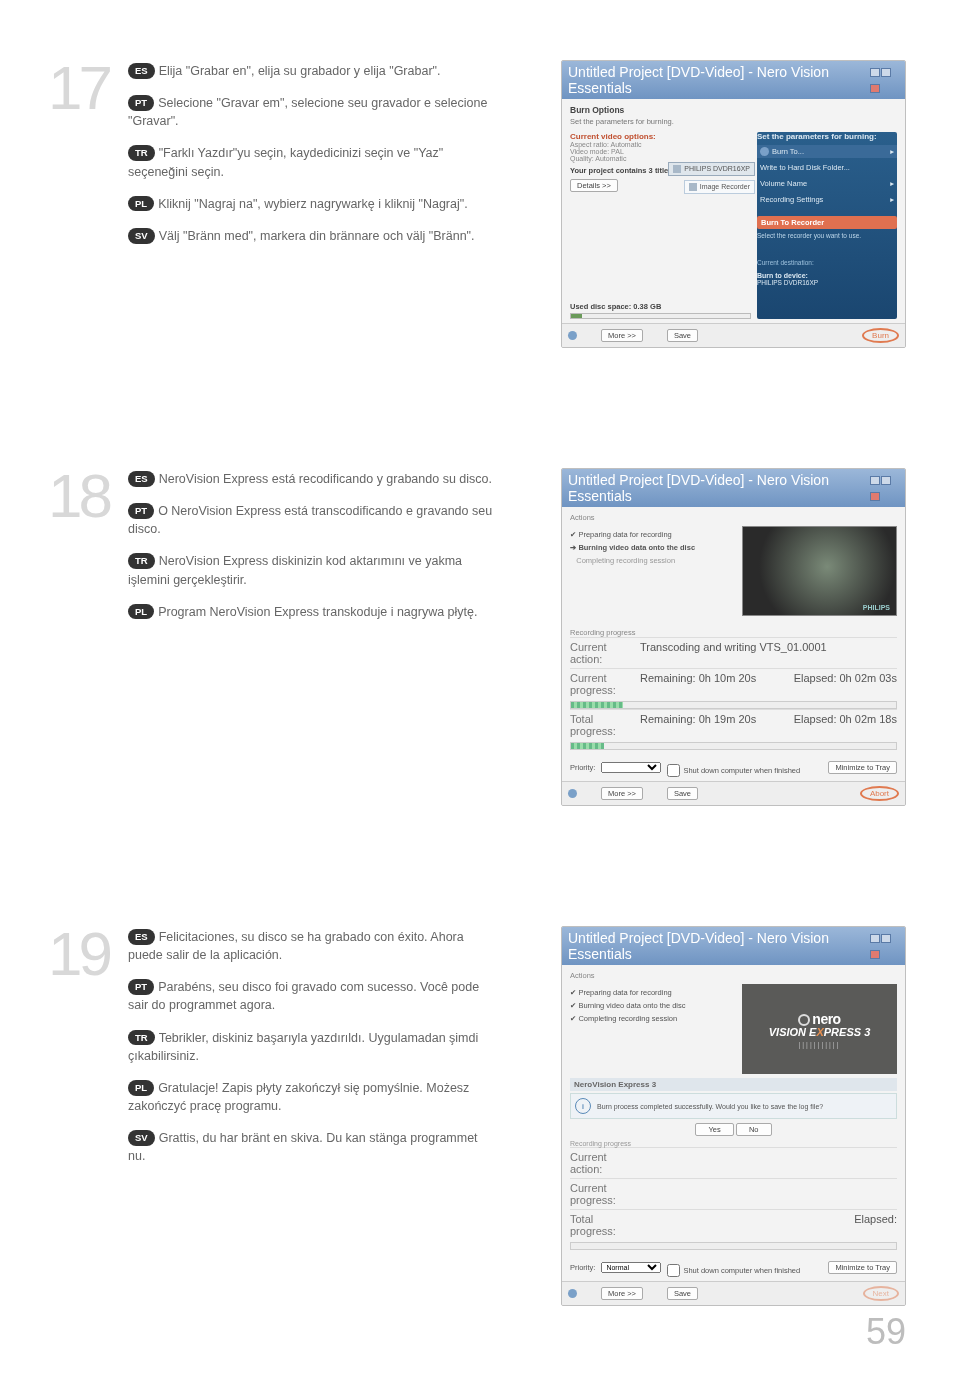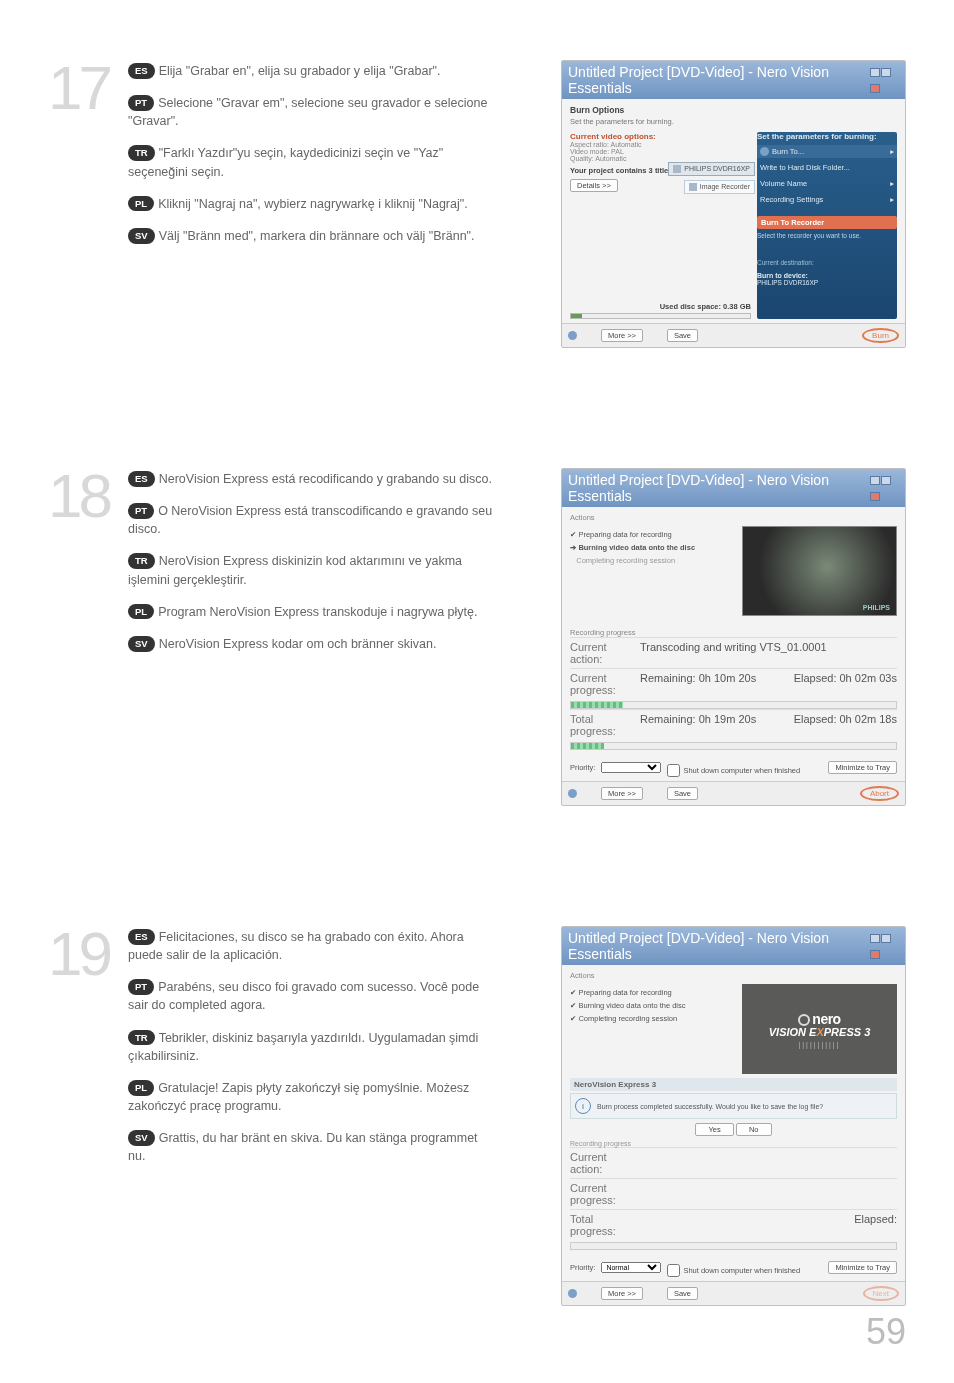--- a/index.html
+++ b/index.html
@@ -153,21 +153,21 @@
           <div style="color:#c05030;font-weight:bold;font-size:8px;">Current video options:</div>
           <div style="font-size:7px;color:#888;">Aspect ratio: Automatic</div>
           <div style="font-size:7px;color:#888;">Video mode: PAL</div>
           <div style="font-size:7px;color:#888;margin-bottom:4px;">Quality: Automatic</div>
           <div style="font-size:7.5px;color:#444;font-weight:bold;margin-bottom:4px;">Your project contains 3 titles and 1 menu.</div>
           <span class="ss-btn">Details &gt;&gt;</span>
           <div style="position:relative;height:50px;">
             <div style="position:absolute;right:-4px;top:-30px;background:#dfe6ec;border:1px solid #9ab;padding:2px 4px;font-size:7px;"><span class="mini-sq"></span><span>PHILIPS DVDR16XP</span></div>
             <div style="position:absolute;right:-4px;top:-12px;background:#f7f9fb;border:1px solid #bcd;padding:2px 4px;font-size:7px;"><span class="mini-sq"></span><span>Image Recorder</span></div>
           </div>
-          <div style="margin-top:60px;font-size:7.5px;font-weight:bold;color:#444;text-align:right;">Used disc space: 0.38 GB</div>
+          <div style="margin-top:60px;font-size:7.5px;font-weight:bold;color:#444;">Used disc space: 0.38 GB</div>
           <div style="height:6px;background:linear-gradient(to right,#6a9a5a 0%,#6a9a5a 6%,#eee 6%);border:1px solid #bbb;margin-top:2px;"></div>
         </div>
         <div class="ss-right-panel">
           <div class="hdr">Set the parameters for burning:</div>
           <div class="item" style="background:#3a6a98;">
               <span class="mini-icon"></span>
               <span>Burn To...</span>
               <span style="margin-left:auto;">▸</span>
             </div>
           <div class="item">
@@ -199,21 +199,20 @@
   </div>
 </div>
 
 <div class="step">
   <div class="step-num">18</div>
   <div class="step-body">
     <div class="lang-block"><span class="lang-badge">ES</span><span>NeroVision Express está recodificando y grabando su disco.</span></div>
     <div class="lang-block"><span class="lang-badge">PT</span><span>O NeroVision Express está transcodificando e gravando seu disco.</span></div>
     <div class="lang-block"><span class="lang-badge">TR</span><span>NeroVision Express diskinizin kod aktarımını ve yakma işlemini gerçekleştirir.</span></div>
     <div class="lang-block"><span class="lang-badge">PL</span><span>Program NeroVision Express transkoduje i nagrywa płytę.</span></div>
-    <div class="lang-block"><span class="lang-badge">SV</span><span>NeroVision Express kodar om och bränner skivan.</span></div>
   </div>
 
   <div class="screenshot">
     <div class="ss-titlebar">
       <span>Untitled Project [DVD-Video] - Nero Vision Essentials</span>
       <span class="winbtns"><span></span><span></span><span></span></span>
     </div>
     <div class="ss-body">
       <div style="font-size:7.5px;color:#888;margin-bottom:4px;">Actions</div>
       <div style="display:flex;gap:8px;">
@@ -264,21 +263,21 @@
       <span class="spacer"></span>
       <span class="ss-oval">Abort</span>
     </div>
   </div>
 </div>
 
 <div class="step" style="margin-bottom:40px;">
   <div class="step-num">19</div>
   <div class="step-body">
     <div class="lang-block"><span class="lang-badge">ES</span><span>Felicitaciones, su disco se ha grabado con éxito. Ahora puede salir de la aplicación.</span></div>
-    <div class="lang-block"><span class="lang-badge">PT</span><span>Parabéns, seu disco foi gravado com sucesso. Você pode sair do completed agora.</span></div>
+    <div class="lang-block"><span class="lang-badge">PT</span><span>Parabéns, seu disco foi gravado com sucesso. Você pode sair do programmet agora.</span></div>
     <div class="lang-block"><span class="lang-badge">TR</span><span>Tebrikler, diskiniz başarıyla yazdırıldı. Uygulamadan şimdi çıkabilirsiniz.</span></div>
     <div class="lang-block"><span class="lang-badge">PL</span><span>Gratulacje! Zapis płyty zakończył się pomyślnie. Możesz zakończyć pracę programu.</span></div>
     <div class="lang-block"><span class="lang-badge">SV</span><span>Grattis, du har bränt en skiva. Du kan stänga programmet nu.</span></div>
   </div>
 
   <div class="screenshot">
     <div class="ss-titlebar">
       <span>Untitled Project [DVD-Video] - Nero Vision Essentials</span>
       <span class="winbtns"><span></span><span></span><span></span></span>
     </div>

